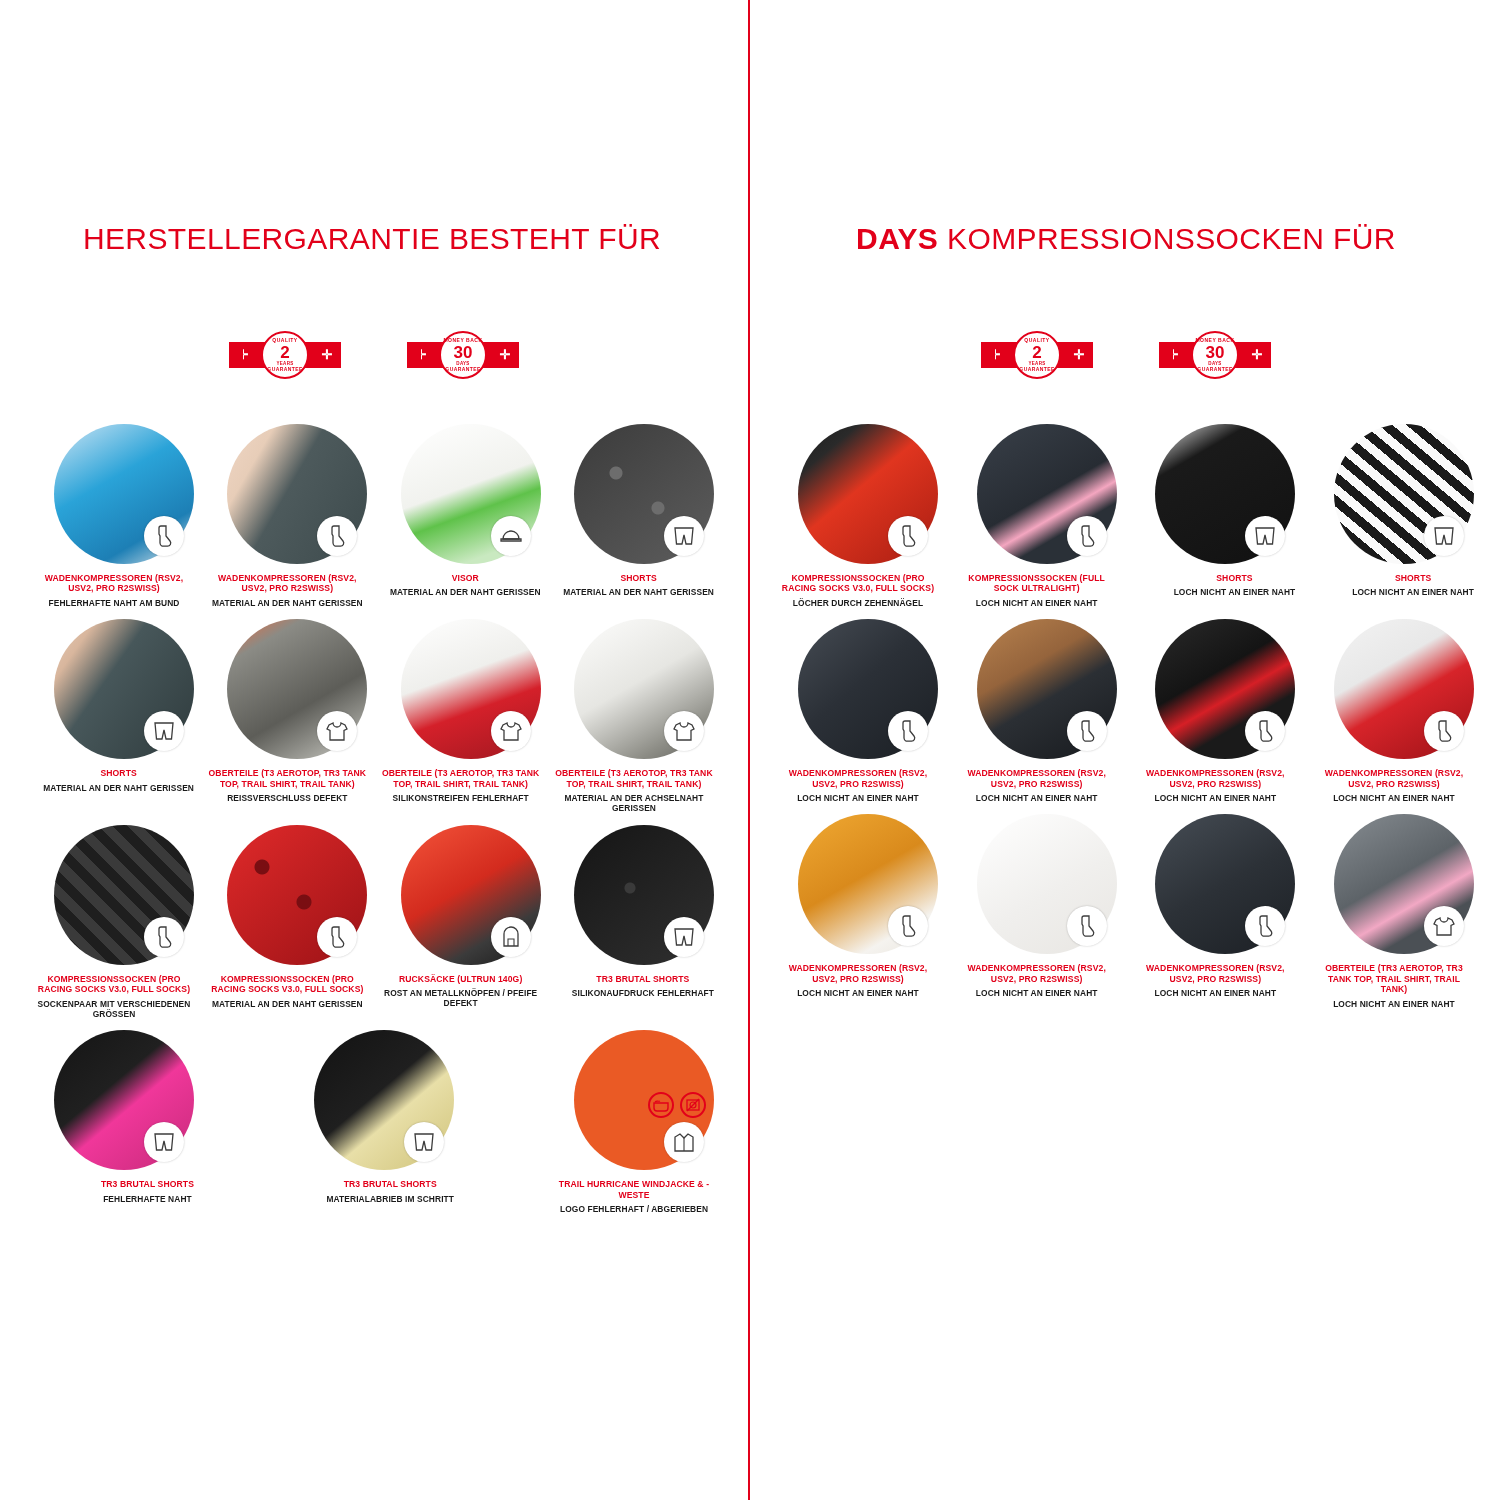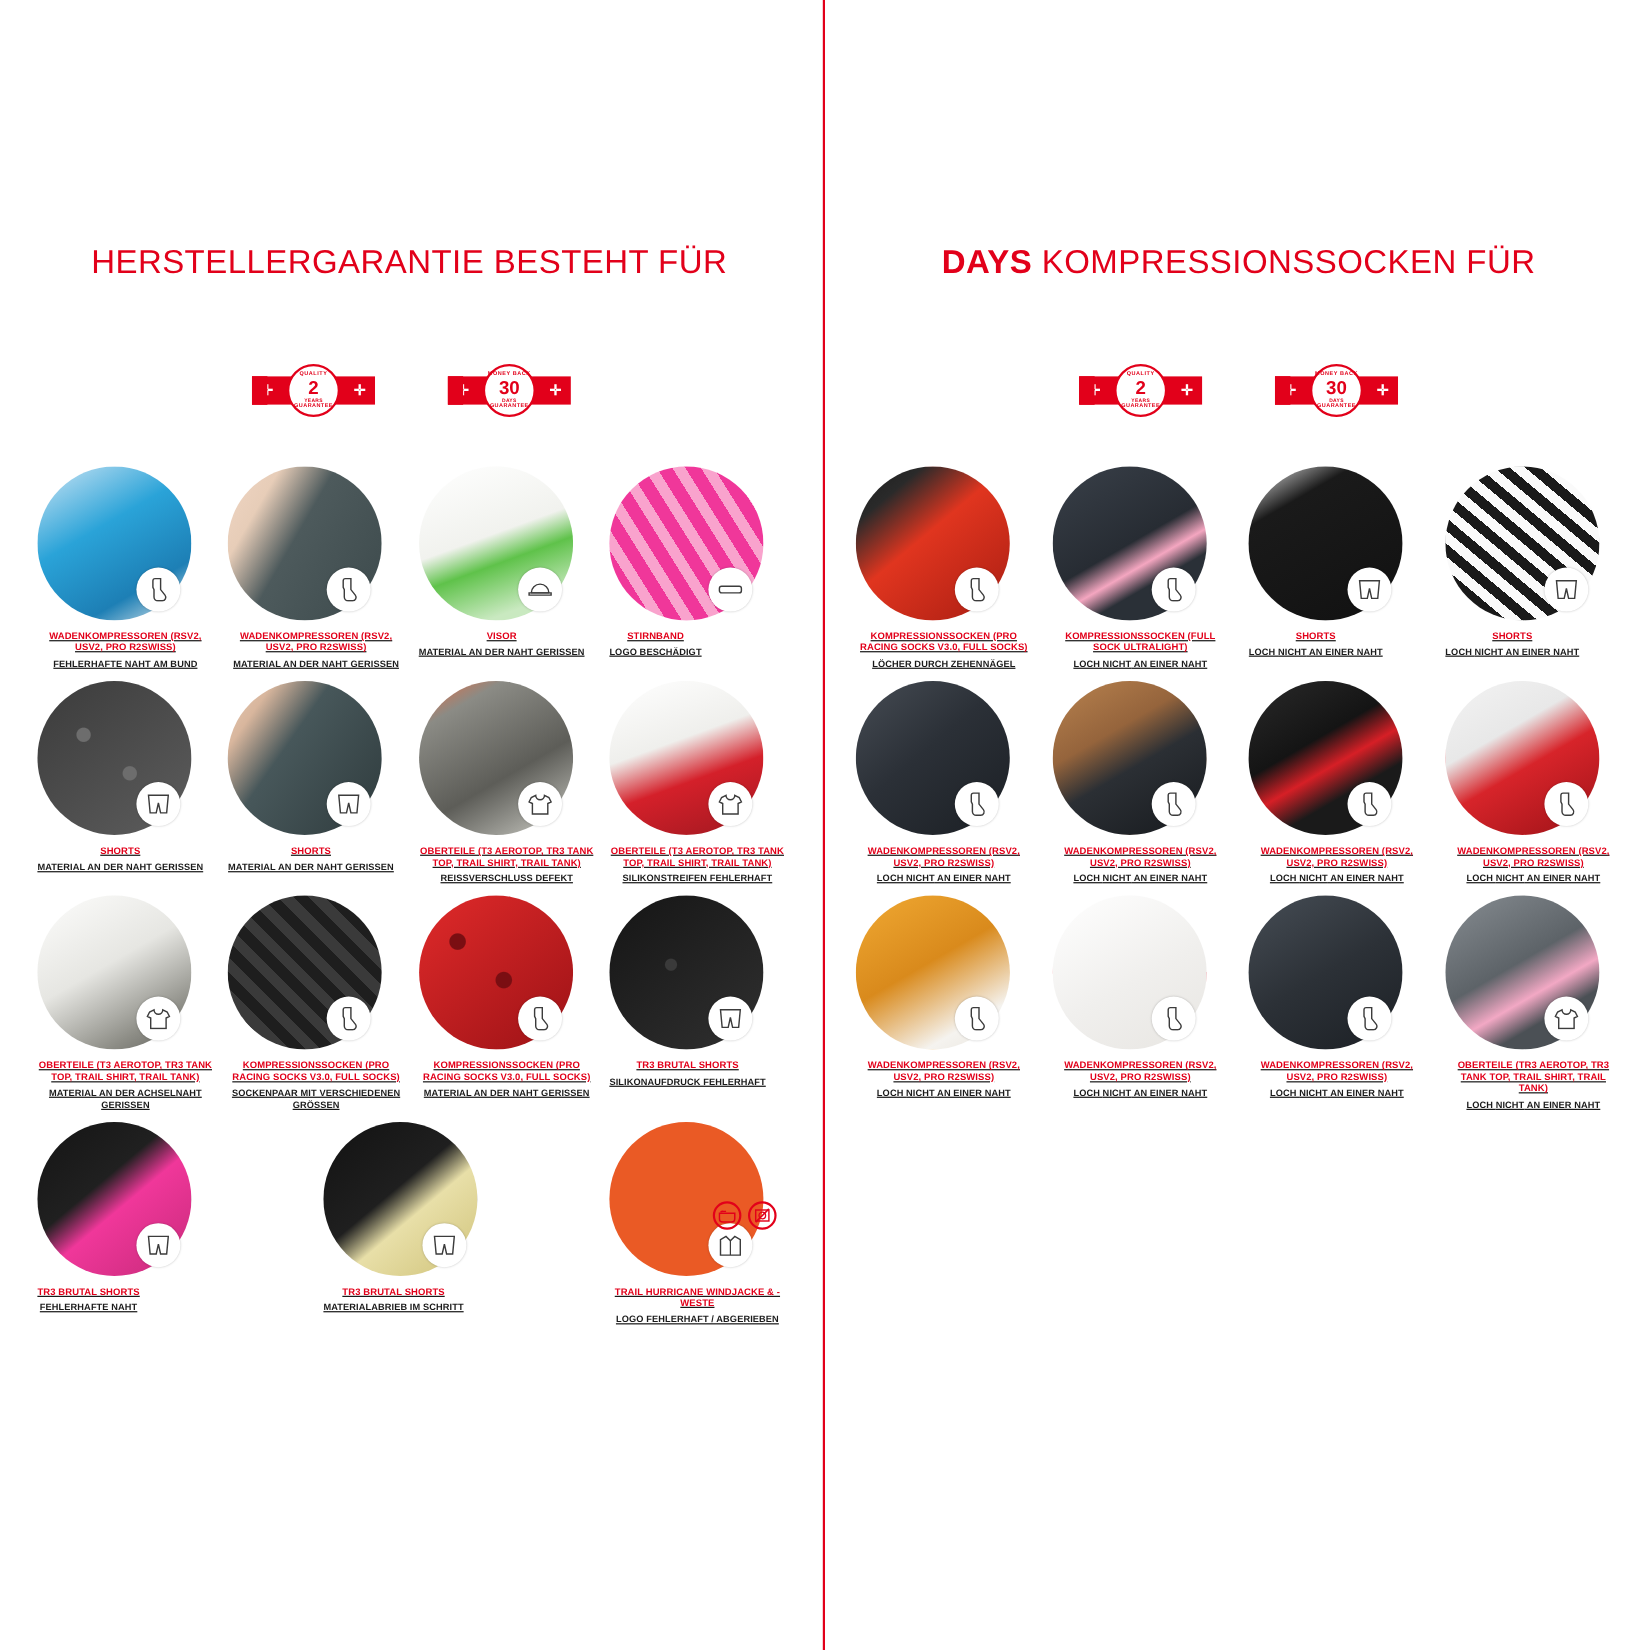--- a/index.html
+++ b/index.html
@@ -107,22 +107,21 @@
     flex-wrap: wrap;
     padding: 0 34px;
     justify-content: space-between;
   }
   .col-right .grid { padding: 0 26px; }
   .cell {
     width: 160px;
     margin-bottom: 11px;
     display: flex;
     flex-direction: column;
-    align-items: flex-start;
-    text-decoration: underline;
+    align-items: flex-end;
   }
   .photo-wrap {
     position: relative;
     width: 140px; height: 140px;
   }
   .photo {
     width: 140px; height: 140px;
     border-radius: 50%;
     overflow: hidden;
     position: relative;
@@ -252,34 +251,20 @@
               </svg>
             </div>
           </div>
           <div class="cap">
             <div class="cap-title">VISOR</div>
             <div class="cap-sub">MATERIAL AN DER NAHT GERISSEN</div>
           </div>
         </div>
         <div class="cell">
           <div class="photo-wrap">
-            <div class="photo" style="background: repeating-linear-gradient(58deg, rgb(240, 55, 154) 0px, rgb(240, 55, 154) 12px, rgb(249, 163, 205) 12px, rgb(249, 163, 205) 22px) rgb(240, 55, 154);"></div>
-            <div class="pin">
-              <svg width="24" height="16" viewBox="0 0 24 16">
-                <rect x="2" y="5" width="20" height="6" rx="2" fill="none" stroke="#3c3c3c" stroke-width="1.3"></rect>
-              </svg>
-            </div>
-          </div>
-          <div class="cap">
-            <div class="cap-title">STIRNBAND</div>
-            <div class="cap-sub">LOGO BESCHÄDIGT</div>
-          </div>
-        </div>
-        <div class="cell">
-          <div class="photo-wrap">
             <div class="photo" style="background: radial-gradient(circle at 30% 35%, rgb(109, 109, 109) 6px, transparent 7px), radial-gradient(circle at 60% 60%, rgb(109, 109, 109) 6px, transparent 7px), linear-gradient(140deg, rgb(59, 59, 59), rgb(93, 93, 93)) rgb(74, 74, 74);"></div>
             <div class="pin">
               <svg width="22" height="20" viewBox="0 0 22 20">
                 <path d="M2 2h18l-1.5 16h-5.5L11 9l-2 9H3.5z" fill="none" stroke="#3c3c3c" stroke-width="1.3"></path>
               </svg>
             </div>
           </div>
           <div class="cap">
             <div class="cap-title">SHORTS</div>
             <div class="cap-sub">MATERIAL AN DER NAHT GERISSEN</div>
@@ -360,20 +345,35 @@
             <div class="photo" style="background: radial-gradient(circle at 25% 30%, rgb(122, 14, 18) 7px, transparent 8px), radial-gradient(circle at 55% 55%, rgb(122, 14, 18) 7px, transparent 8px), linear-gradient(140deg, rgb(224, 42, 42), rgb(156, 18, 22)) rgb(207, 31, 34);"></div>
             <div class="pin">
               <svg width="20" height="22" viewBox="0 0 20 22">
                 <path d="M7 1h5v10l4 5a3.2 3.2 0 0 1-2.6 5.2H9.5A3.5 3.5 0 0 1 6 17.7V11L5 9V3a2 2 0 0 1 2-2z" fill="none" stroke="#3c3c3c" stroke-width="1.3"></path>
               </svg>
             </div>
           </div>
           <div class="cap">
             <div class="cap-title">KOMPRESSIONSSOCKEN (PRO RACING SOCKS V3.0, FULL SOCKS)</div>
             <div class="cap-sub">MATERIAL AN DER NAHT GERISSEN</div>
+          </div>
+        </div>
+        <div class="cell">
+          <div class="photo-wrap">
+            <div class="photo" style="background: linear-gradient(150deg, rgb(244, 84, 58) 0%, rgb(211, 43, 30) 45%, rgb(59, 59, 59) 75%, rgb(24, 24, 24) 100%) rgb(232, 64, 43);"></div>
+            <div class="pin">
+              <svg width="20" height="22" viewBox="0 0 20 22">
+                <path d="M3 8a7 7 0 0 1 14 0v12H3z" fill="none" stroke="#3c3c3c" stroke-width="1.3"></path>
+                <path d="M7 20v-7h6v7" fill="none" stroke="#3c3c3c" stroke-width="1.1"></path>
+              </svg>
+            </div>
+          </div>
+          <div class="cap">
+            <div class="cap-title">RUCKSÄCKE (ULTRUN 140G)</div>
+            <div class="cap-sub">ROST AN METALLKNÖPFEN / PFEIFE DEFEKT</div>
           </div>
         </div>
         <div class="cell">
           <div class="photo-wrap">
             <div class="photo" style="background: radial-gradient(circle at 40% 45%, rgb(58, 58, 58) 5px, transparent 6px), linear-gradient(140deg, rgb(21, 21, 21), rgb(48, 48, 48)) rgb(30, 30, 30);"></div>
             <div class="pin">
               <svg width="22" height="20" viewBox="0 0 22 20">
                 <path d="M2 2h18l-1.5 16h-5.5L11 9l-2 9H3.5z" fill="none" stroke="#3c3c3c" stroke-width="1.3"></path>
               </svg>
             </div>

